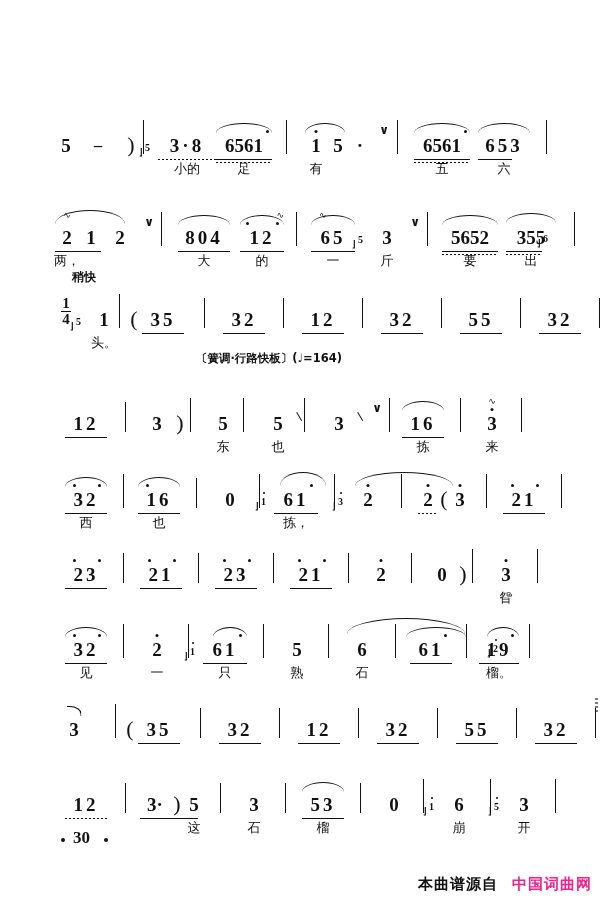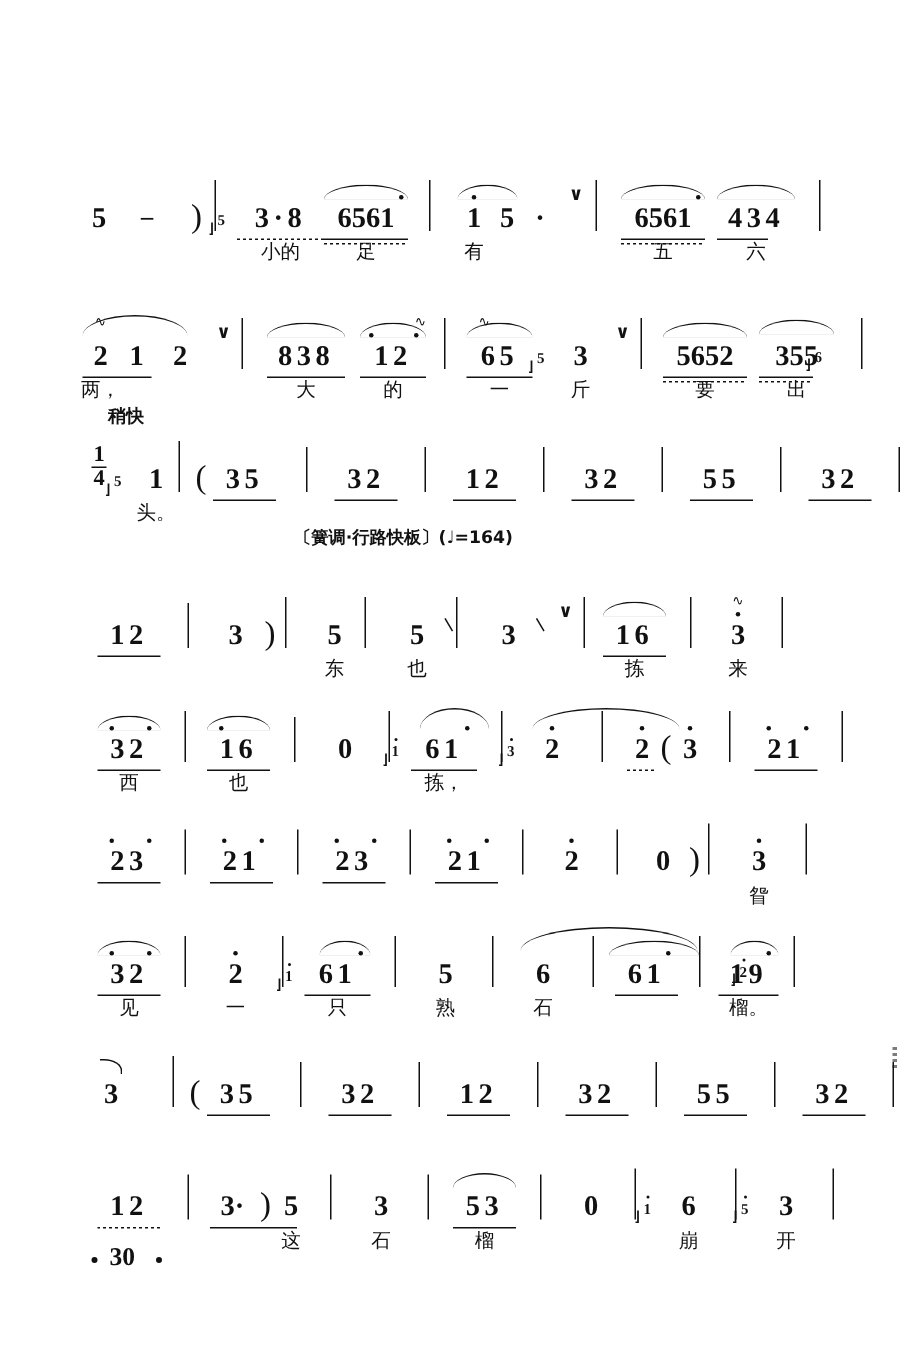--- a/index.html
+++ b/index.html
@@ -193,21 +193,21 @@
       <span class="cell" style="width:56px;margin-left:16px">
         <span class="slur"></span>
         <span class="num">6561</span>
         <span class="dotup" style="left:auto;right:3px;transform:none"></span>
         <span class="beam1"></span>
         <span class="beamd2"></span>
         <span class="lyr">五</span>
       </span>
       <span class="cell" style="width:52px;margin-left:8px">
         <span class="slur"></span>
-        <span class="num sp">434</span>
+        <span class="num sp">653</span>
         <span class="beam1" style="right:18px"></span>
         <span class="lyr">六</span>
       </span>
       <span class="bar tall" style="margin-left:16px"></span>
     </div>
   </div>
 
   <div class="row" style="top:196px">
     <div class="sysline" style="left:55px;">
       <span class="cell" style="width:24px">
@@ -223,21 +223,21 @@
       <span class="cell" style="width:34px">
         <span class="num">2</span>
       </span>
       <span class="cell" style="width:24px">
         <span class="vmark">∨</span>
       </span>
       <span class="bar tall"></span>
 
       <span class="cell" style="width:52px;margin-left:16px">
         <span class="slur"></span>
-        <span class="num sp">838</span>
+        <span class="num sp">804</span>
         <span class="beam1"></span>
         <span class="lyr">大</span>
       </span>
       <span class="cell" style="width:44px;margin-left:10px">
         <span class="slur"></span>
         <span class="mord" style="left:auto;right:0;transform:none">∿</span>
         <span class="num sp">12</span>
         <span class="dotup" style="left:6px;transform:none"></span>
         <span class="dotup" style="left:auto;right:5px;transform:none"></span>
         <span class="beam1"></span>
@@ -677,14 +677,18 @@
         <span class="lyr">开</span>
       </span>
       <span class="bar tall" style="margin-left:14px"></span>
     </div>
   </div>
 
   <span class="pagedot" style="left:61px;top:838px"></span>
   <span class="pageno" style="left:73px;top:828px">30</span>
   <span class="pagedot" style="left:104px;top:838px"></span>
 
+  <div class="footer">
+    <span>本曲谱源自</span>
+    <span id="site" style="color: rgb(240, 35, 140);">中国词曲网</span>
+  </div>
 
 </div>
 
 </body></html>

